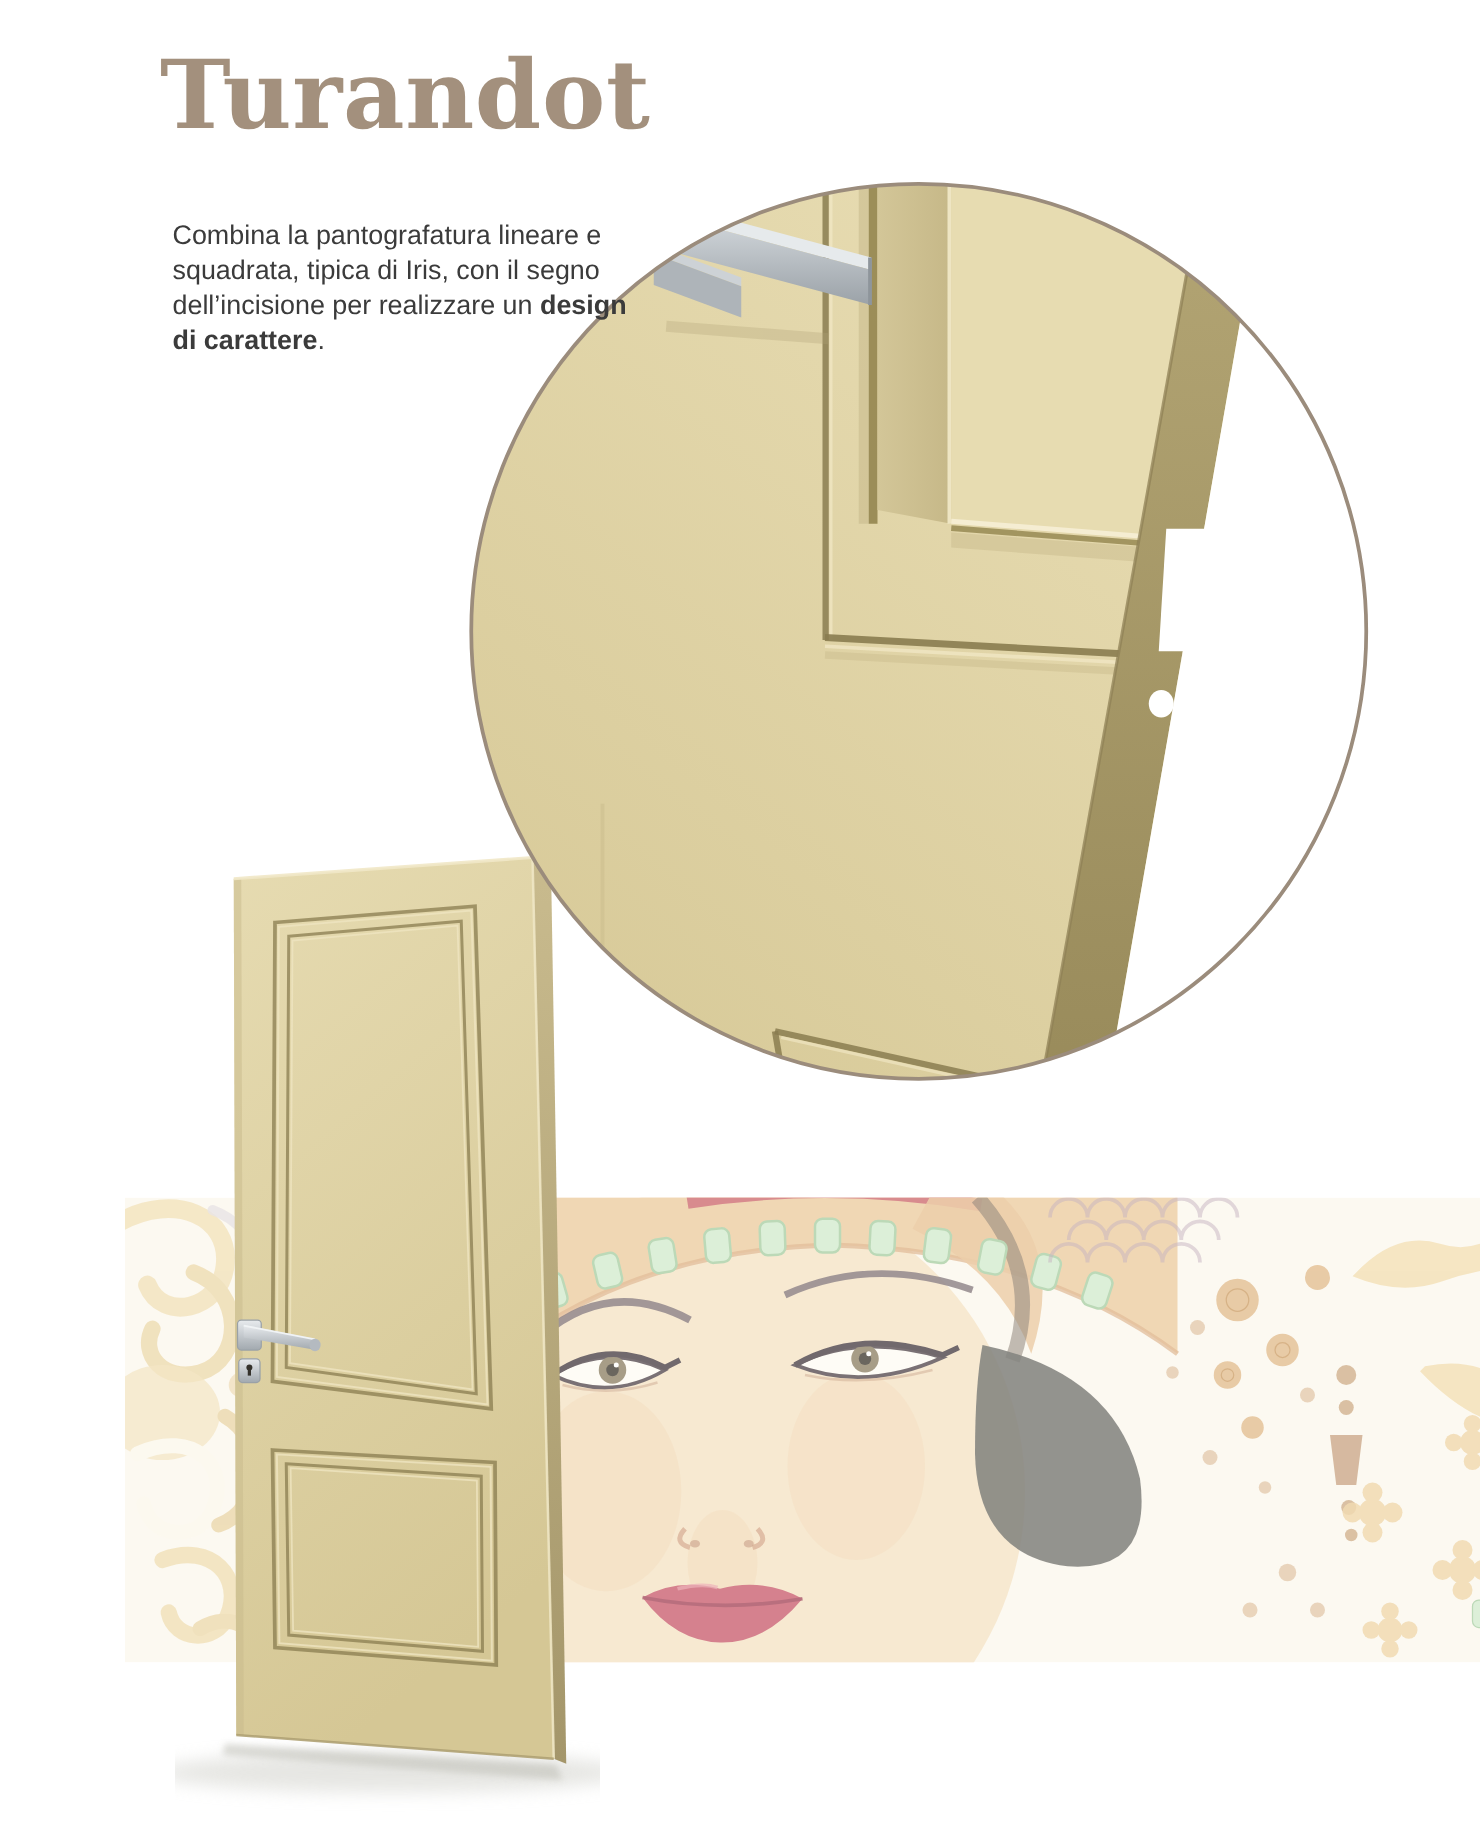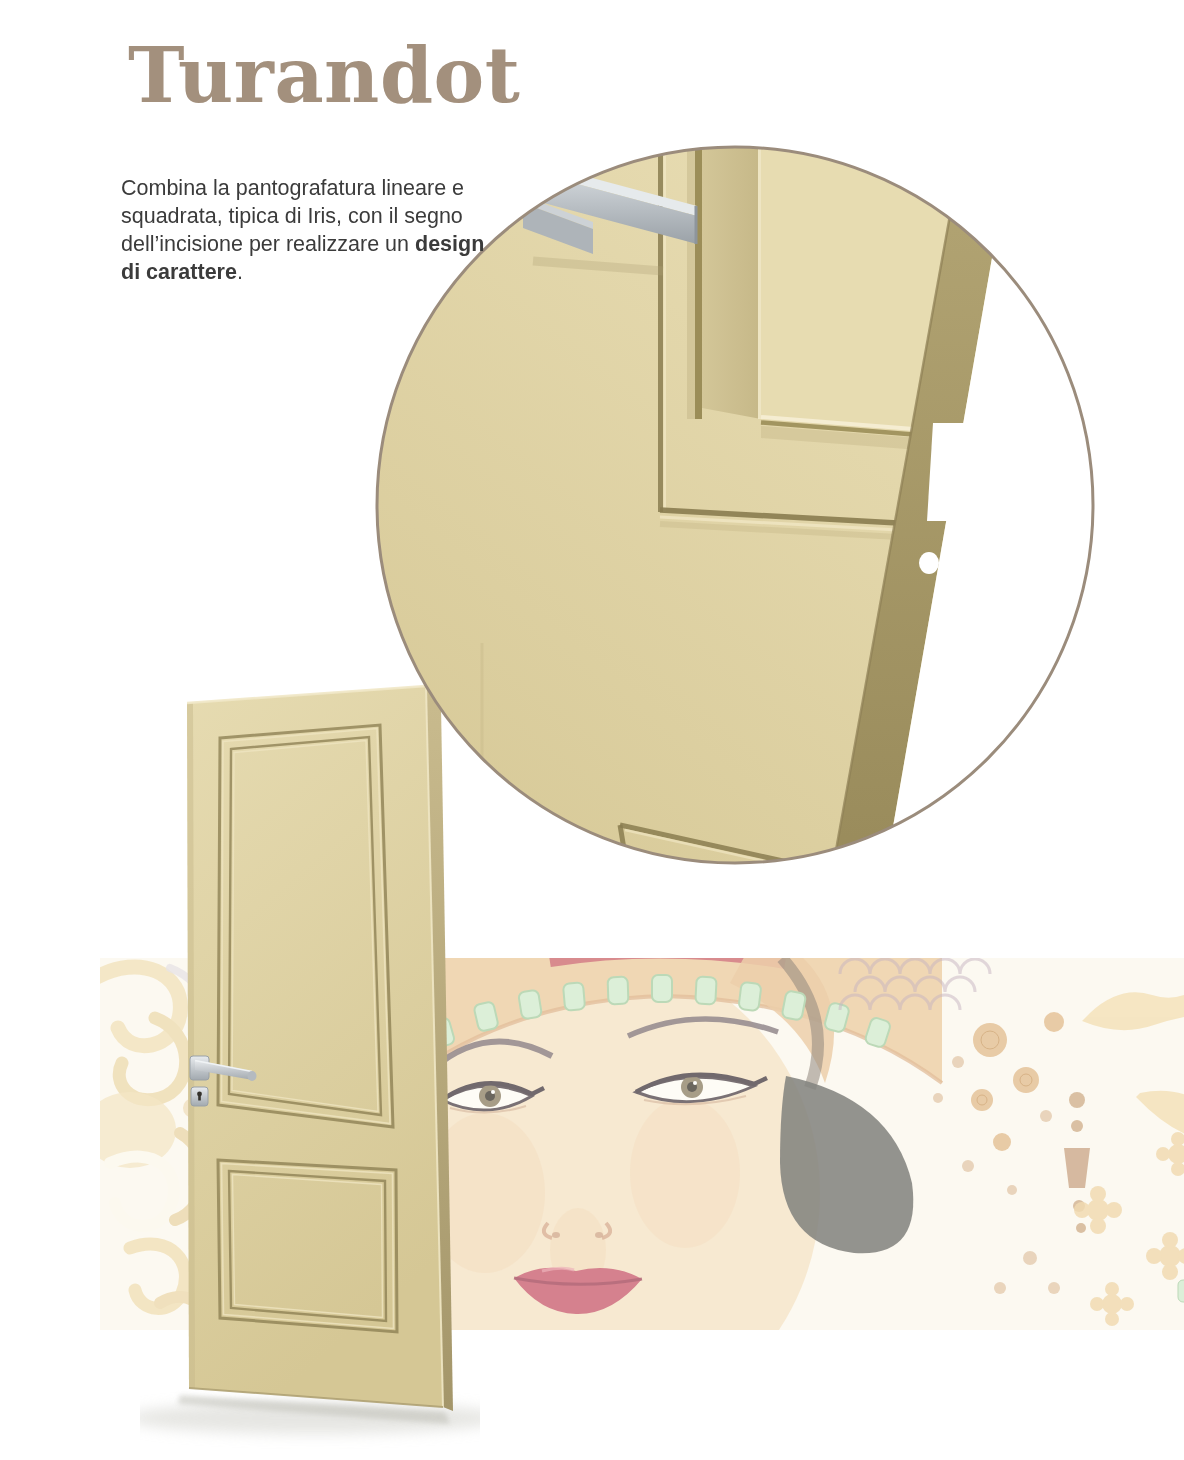--- a/index.html
+++ b/index.html
@@ -3,21 +3,21 @@
 <meta charset="utf-8">
 <style>
   html,body{margin:0;padding:0;background:#ffffff;}
   .page{position:relative;width:1184px;height:1460px;background:#fff;overflow:hidden;
         font-family:"Liberation Sans",sans-serif;}
   .title{position:absolute;left:128px;top:36px;margin:0;
          font-family:"DejaVu Serif","Liberation Serif",serif;
          font-weight:bold;font-size:76px;line-height:1.05;letter-spacing:.5px;
          color:var(--title-text,#a3907d);z-index:6;}
   .intro{position:absolute;color:var(--body-text,#3b3b3b);z-index:6;margin:0;}
-  .intro-it{left:121px;top:174px;width:372px;font-size:21.5px;line-height:28px;}
+  .intro-it{left:138px;top:174px;width:372px;font-size:21.5px;line-height:28px;}
   .intro-en{left:130px;top:298px;width:246px;font-size:21.5px;line-height:29px;font-style:italic;}
   .intro strong{font-weight:bold;}
   figure{margin:0;padding:0;position:absolute;}
   .band{left:100px;top:958px;width:1084px;height:372px;overflow:hidden;z-index:1;}
   .door{left:140px;top:660px;width:340px;height:800px;z-index:2;}
   .detail{left:373px;top:143px;width:724px;height:724px;z-index:3;}
   svg{display:block;}
 </style>
 </head>
 <body>

